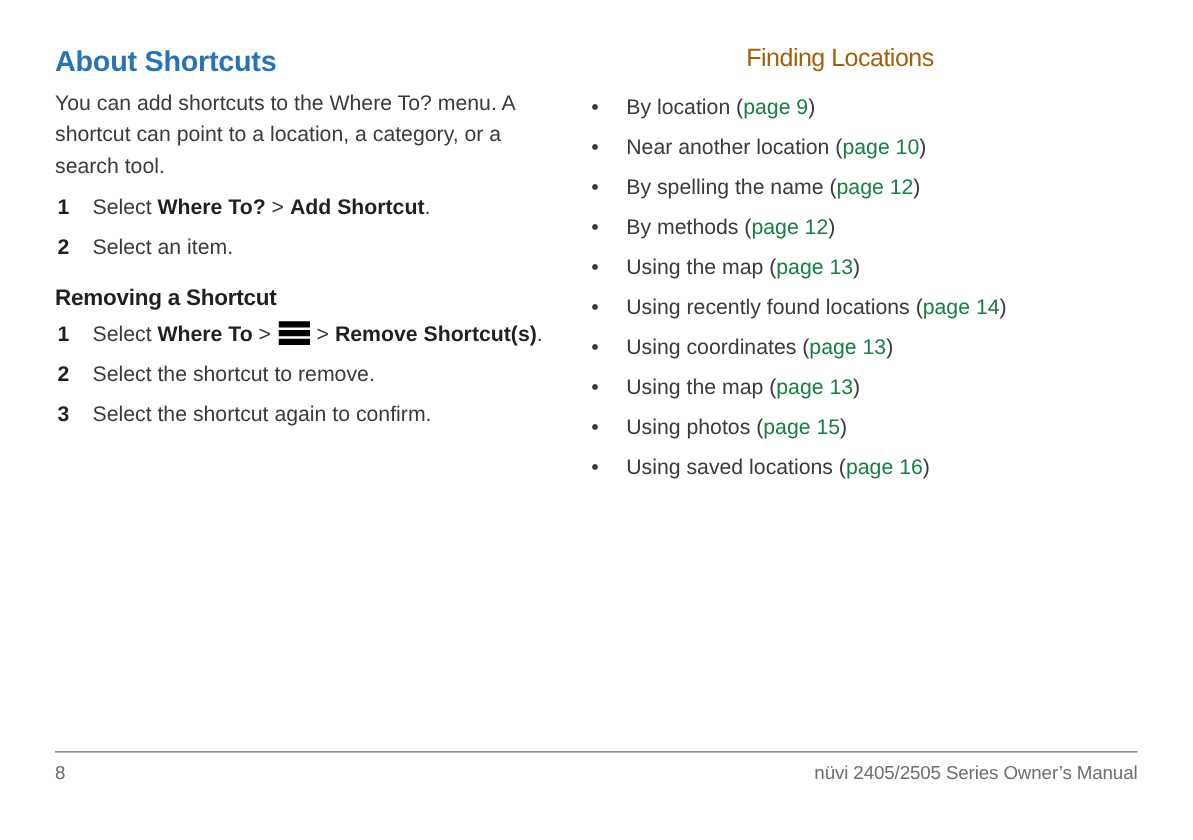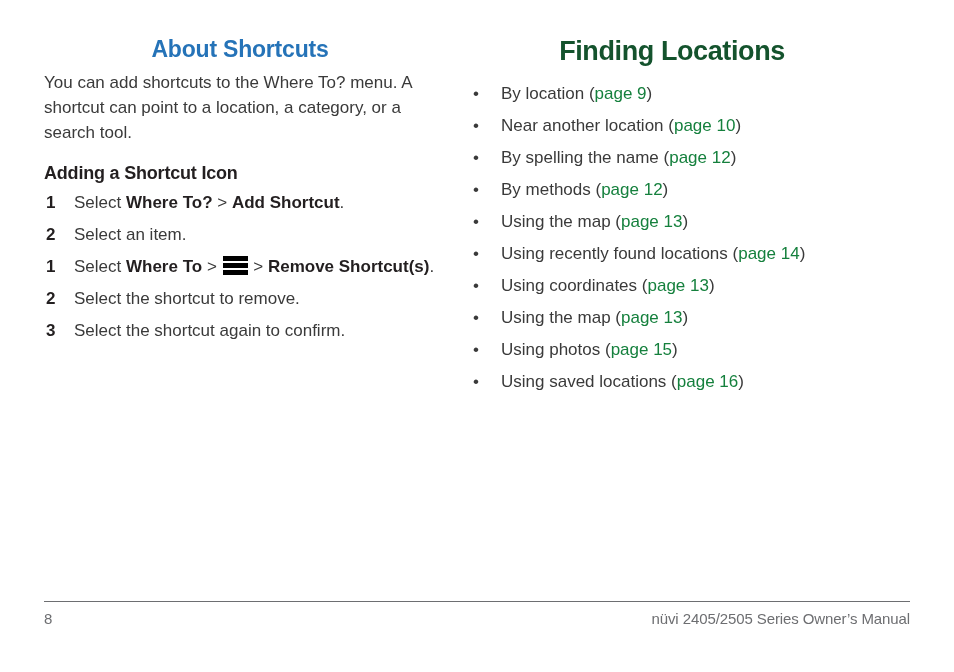--- a/index.html
+++ b/index.html
@@ -38,34 +38,33 @@
   }
 
   
   .h-section {
     font-size: 23px;
     font-weight: bold;
     color: #2573b8;
     letter-spacing: -0.2px;
     margin: 0 0 6px 0;
     line-height: 1.2;
-    text-align: center;
   }
   .h-sub {
     font-size: 18px;
     font-weight: bold;
     color: #231f20;
     letter-spacing: -0.2px;
     margin: 18px 0 4px 0;
     line-height: 1.2;
   }
   .h-title {
-    font-size: 27px;
-    font-weight: bold;
-    color: #14532d;
+    font-size: 20px;
+    font-weight: normal;
+    color: #a16207;
     text-align: center;
     letter-spacing: -0.4px;
     margin: 0 0 14px 0;
     line-height: 1.15;
   }
 
   
   p.body {
     font-size: 17px;
     line-height: 25px;
@@ -173,34 +172,34 @@
 <body>
 
 <div class="page">
 
   <div class="col-left">
 
     <h2 class="h-section">About Shortcuts</h2>
 
     <p class="body">You can add shortcuts to the Where To? menu. A shortcut can point to a location, a category, or a search tool.</p>
 
-    <h3 class="h-sub">Adding a Shortcut Icon</h3>
 
 
     <ol class="steps">
       <li>
         <span class="num">1</span>
         <span>Select </span><span class="b">Where To?</span><span class="sep"> &gt; </span><span class="b">Add Shortcut</span><span>.</span>
       </li>
       <li>
         <span class="num">2</span>
         <span>Select an item.</span>
       </li>
     </ol>
 
+    <h3 class="h-sub">Removing a Shortcut</h3>
 
     <ol class="steps">
       <li>
         <span class="num">1</span>
         <span>Select </span><span class="b">Where To</span><span class="sep"> &gt; </span><span class="menu-icon"><i></i><i></i><i></i></span><span class="sep"> &gt; </span><span class="b">Remove Shortcut(s)</span><span>.</span>
       </li>
       <li>
         <span class="num">2</span>
         <span>Select the shortcut to remove.</span>
       </li>

